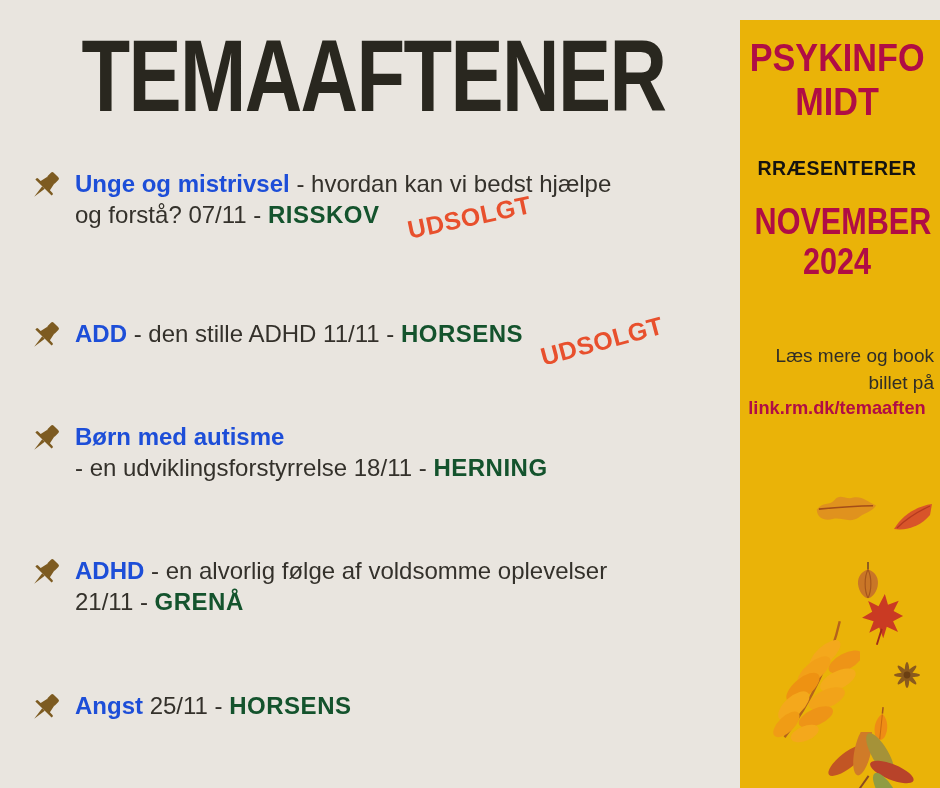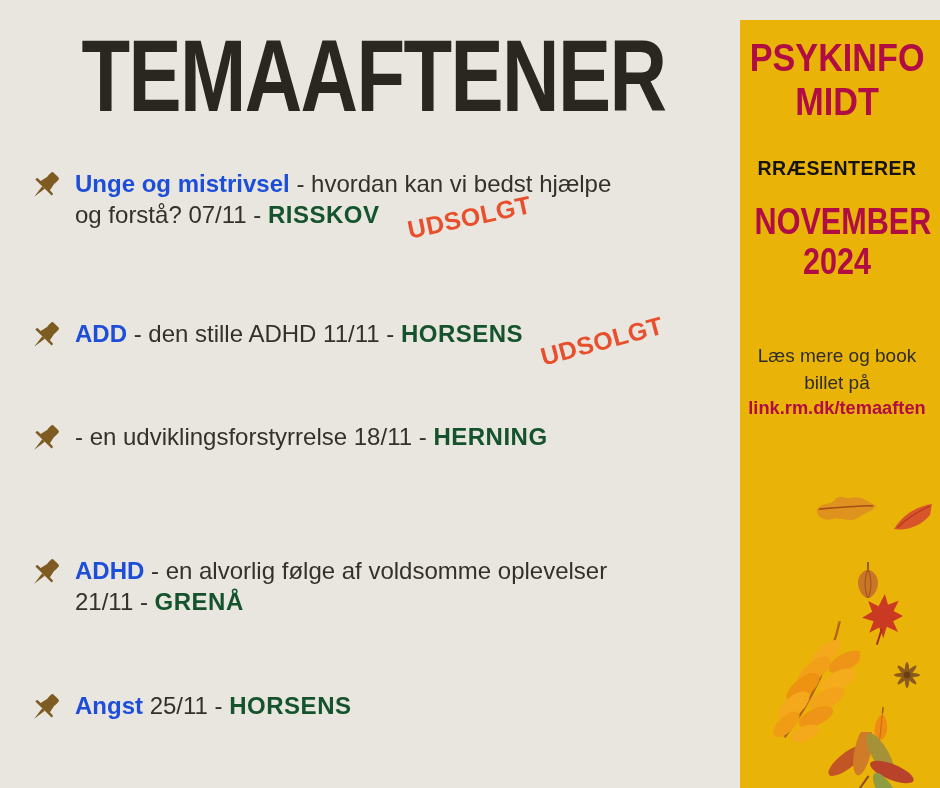--- a/index.html
+++ b/index.html
@@ -46,21 +46,21 @@
     position:absolute;left:0;top:136px;width:194px;text-align:center;
     font-size:21px;font-weight:600;letter-spacing:.5px;color:#151310;
     transform:scaleX(.93);transform-origin:50% 0;
   }
   .month{
     position:absolute;left:0;top:182px;width:194px;text-align:center;
     font-size:36px;font-weight:700;line-height:40px;color:#b00d45;
     transform:scaleX(.85);transform-origin:50% 0;margin:0;
   }
   .cta{
-    position:absolute;left:0;top:322px;width:194px;text-align:center;
+    position:absolute;left:0;top:322px;width:194px;text-align:right;
     font-size:19px;font-weight:500;line-height:27px;color:#2f2d28;margin:0;
   }
   .link{
     position:absolute;left:0;top:377px;width:194px;text-align:center;
     font-size:19px;font-weight:600;color:#b00d45;transform:scaleX(.96);
     transform-origin:50% 0;
   }
   .edge-strip{position:absolute;right:0;top:0;width:6px;height:788px;background:#d5cfc4;z-index:9;}
 
   .decor{position:absolute;}
@@ -116,20 +116,21 @@
       <span class="pin">
         <svg width="34" height="34" viewBox="0 0 24 24">
             <g fill="#7d5b21" transform="rotate(45 12 12)">
           <rect x="8.3" y="1" width="7.4" height="6" rx="1.4"></rect>
           <path d="M8.5 6.5 h7 l1.1 5.2 h2.6 a.9.9 0 0 1 .9.9 v.9 h-16.2 v-.9 a.9.9 0 0 1 .9-.9 h2.6 z"></path>
           <path d="M10.7 13.5 h2.6 L12 22.8 z"></path>
         </g>
           </svg>
       </span>
       <div class="lines">
+        <p><b>Børn med autisme</b></p>
         <p><span>- en udviklingsforstyrrelse 18/11 - </span><span class="loc">HERNING</span></p>
       </div>
     </div>
 
     <div class="event e4">
       <span class="pin">
         <svg width="34" height="34" viewBox="0 0 24 24">
             <g fill="#7d5b21" transform="rotate(45 12 12)">
           <rect x="8.3" y="1" width="7.4" height="6" rx="1.4"></rect>
           <path d="M8.5 6.5 h7 l1.1 5.2 h2.6 a.9.9 0 0 1 .9.9 v.9 h-16.2 v-.9 a.9.9 0 0 1 .9-.9 h2.6 z"></path>

